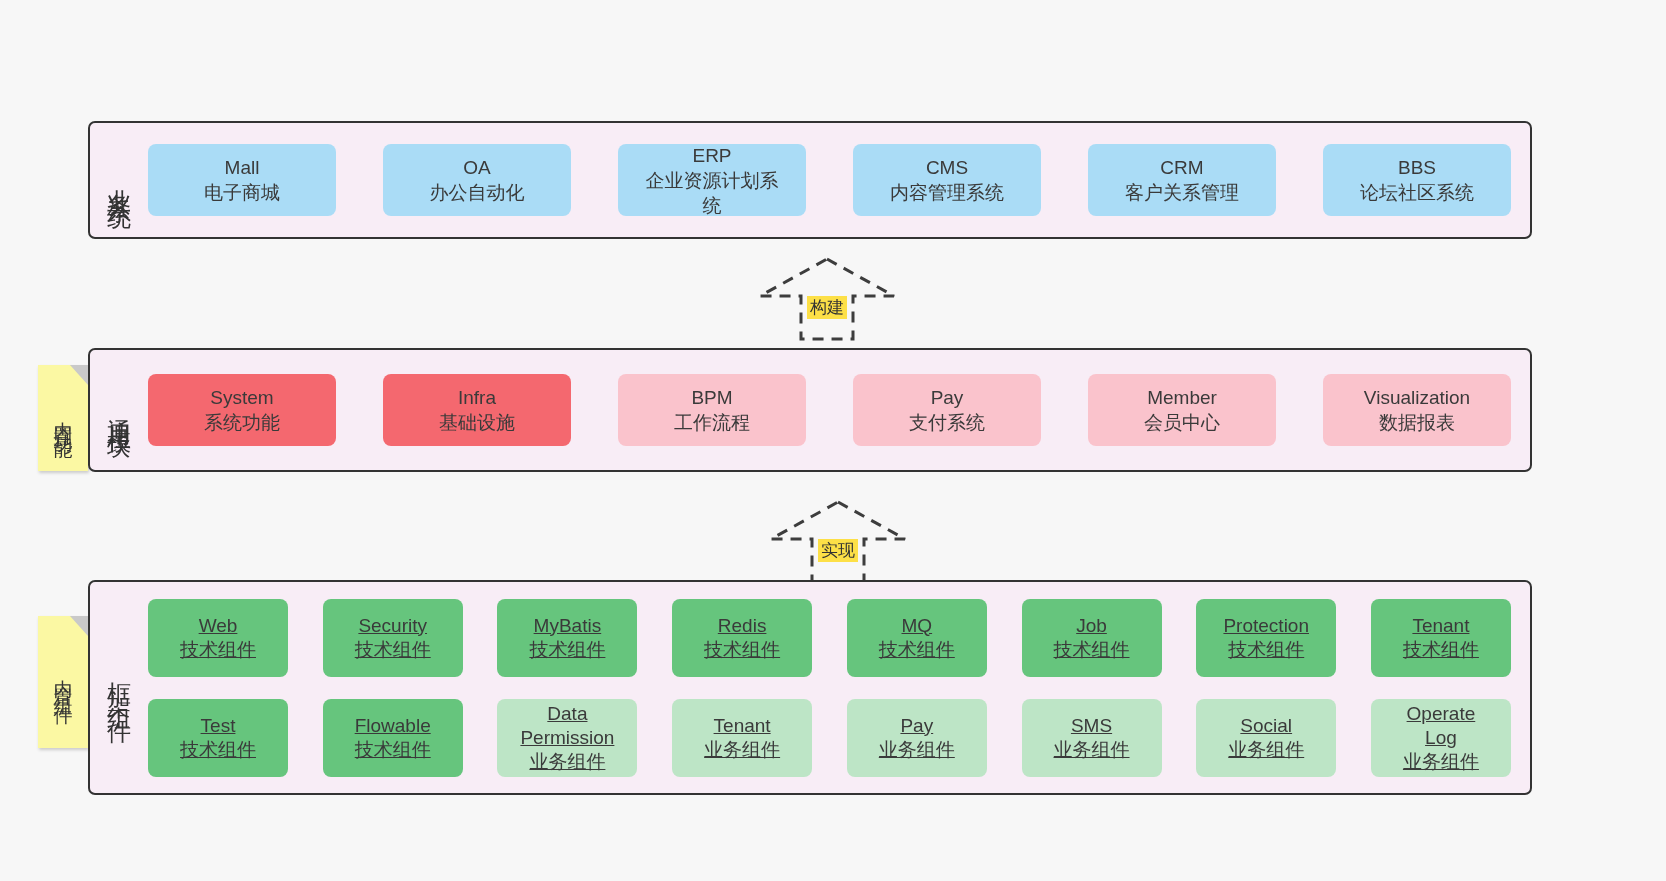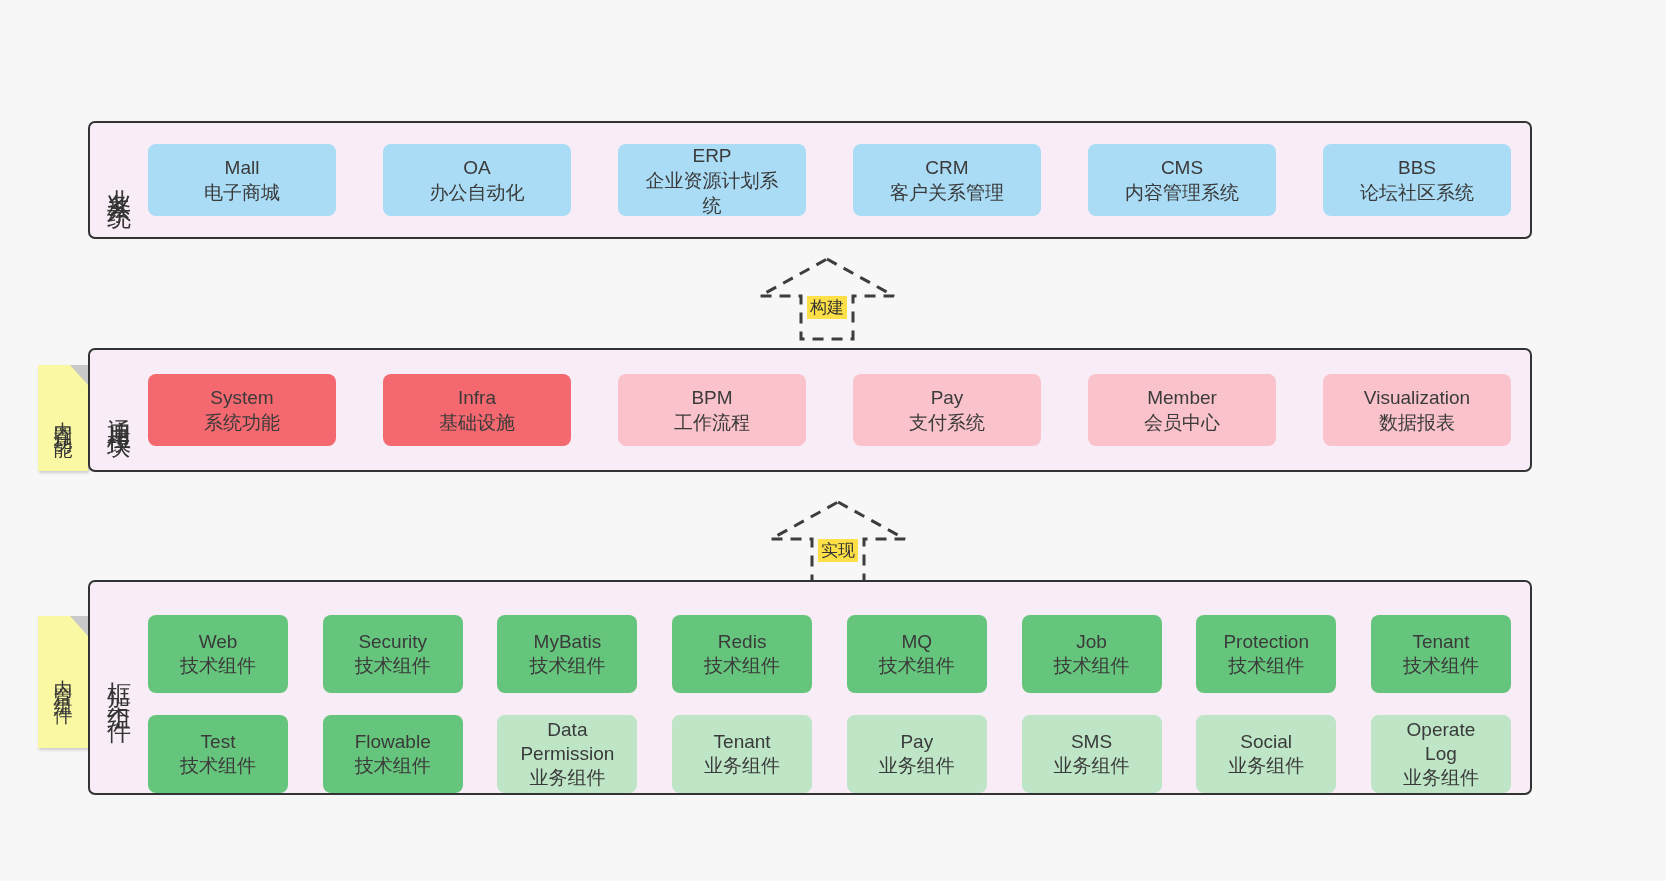--- a/index.html
+++ b/index.html
@@ -40,22 +40,23 @@
 
   .content {
     flex:1;
     display:flex;
     align-items:center;
     justify-content:space-between;
     padding-right:19px;
   }
   .panel-components .content {
     flex-direction:column;
-    justify-content:flex-end;
+    justify-content:center;
     gap:22px;
+    text-decoration:underline;
   }
   .row { display:flex; justify-content:space-between; width:100%; }
 
   .box {
     border-radius:8px;
     display:flex;
     flex-direction:column;
     align-items:center;
     justify-content:center;
     text-align:center;
@@ -130,26 +131,26 @@
     </div>
     <div class="box blue">
       <div>OA</div>
       <div>办公自动化</div>
     </div>
     <div class="box blue">
       <div>ERP</div>
       <div>企业资源计划系统</div>
     </div>
     <div class="box blue">
+      <div>CMS</div>
+      <div>内容管理系统</div>
+    </div>
+    <div class="box blue">
       <div>CRM</div>
       <div>客户关系管理</div>
-    </div>
-    <div class="box blue">
-      <div>CMS</div>
-      <div>内容管理系统</div>
     </div>
     <div class="box blue">
       <div>BBS</div>
       <div>论坛社区系统</div>
     </div>
   </div>
 </div>
 
 <div class="arrow arrow-build">
   <svg viewBox="0 0 140 86">

